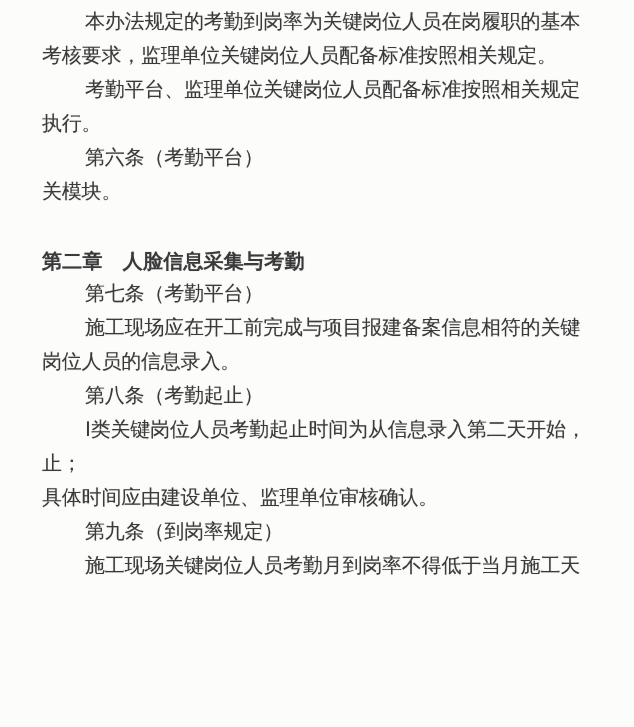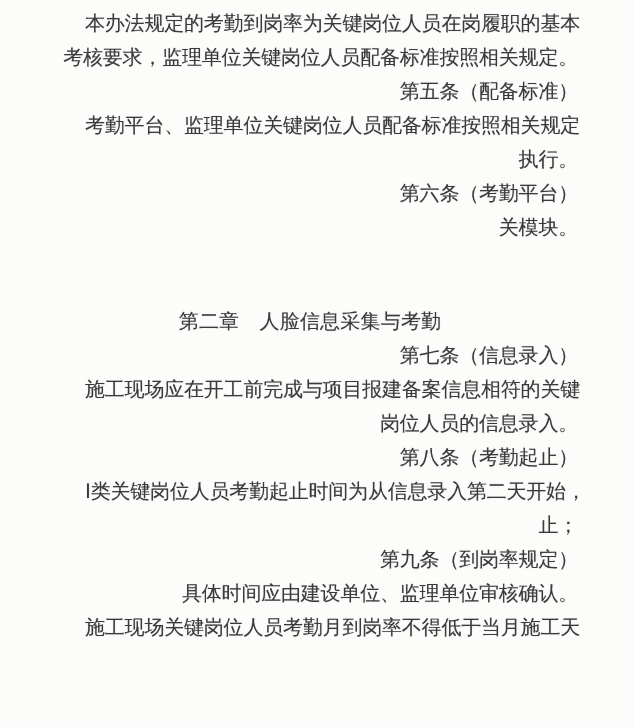--- a/index.html
+++ b/index.html
@@ -26,56 +26,53 @@
     width: 536px;
     
     text-shadow: 0 0 1px rgba(58,58,58,0.35);
     filter: blur(0.2px);
   }
   .line {
     height: 34px;
     line-height: 34px;
     font-size: 20px;
     letter-spacing: -0.2px;
-    font-family: Liberation Sans, sans-serif;
+    font-family: Liberation Mono, monospace;
     white-space: nowrap;
-    text-align: right;
   }
   .line.indent {
     padding-left: 43px;
   }
   .line.heading {
     font-family: "Liberation Sans", "DejaVu Sans", sans-serif;
-    font-weight: 400;
-    text-align: center;
+    font-weight: 700;
+    text-align: left;
     padding-left: 0;
     letter-spacing: 0.2px;
-    margin-top: 26px;
   }
   .line.blank {
     height: 34px;
   }
 </style>
 </head>
 <body style="background: rgb(252, 252, 251);">
 
 <div class="page">
   <div class="text-column" style="color: rgb(58, 58, 58);">
       <div class="line indent">本办法规定的考勤到岗率为关键岗位人员在岗履职的基本</div>
       <div class="line">考核要求，监理单位关键岗位人员配备标准按照相关规定。</div>
-      <div class="line indent">第五条（配备标准）</div>
       <div class="line indent">考勤平台、监理单位关键岗位人员配备标准按照相关规定</div>
       <div class="line">执行。</div>
       <div class="line indent">第六条（考勤平台）</div>
       <div class="line">关模块。</div>
       <div class="line blank"></div>
       <div class="line heading">第二章　人脸信息采集与考勤</div>
-      <div class="line indent">第七条（信息录入）</div>
+      <div class="line indent">第七条（考勤平台）</div>
       <div class="line indent">施工现场应在开工前完成与项目报建备案信息相符的关键</div>
       <div class="line">岗位人员的信息录入。</div>
       <div class="line indent">第八条（考勤起止）</div>
       <div class="line indent">Ⅰ类关键岗位人员考勤起止时间为从信息录入第二天开始，</div>
       <div class="line">止；</div>
+      <div class="line">具体时间应由建设单位、监理单位审核确认。</div>
       <div class="line indent">第九条（到岗率规定）</div>
-      <div class="line">具体时间应由建设单位、监理单位审核确认。</div>
       <div class="line indent">施工现场关键岗位人员考勤月到岗率不得低于当月施工天</div>
     </div>
 </div>
 
 </body></html>

